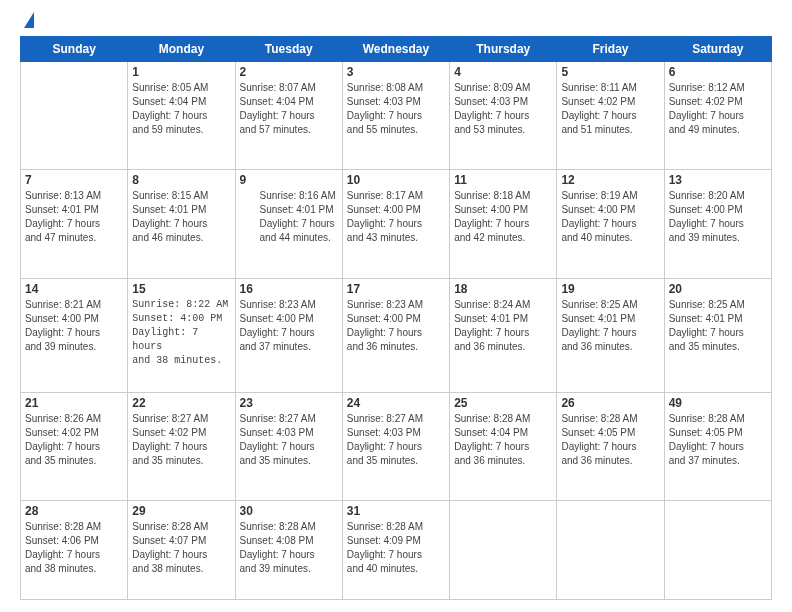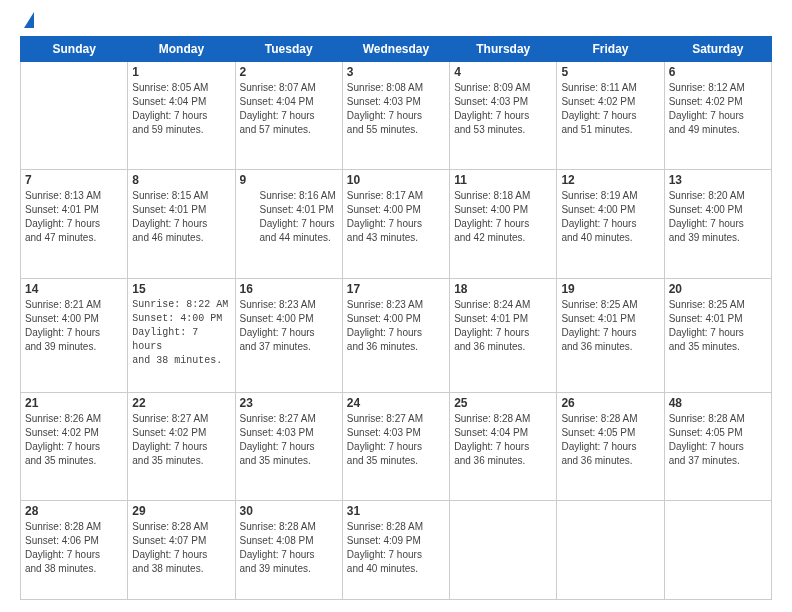--- a/index.html
+++ b/index.html
@@ -329,21 +329,21 @@
 and 36 minutes.</div>
           </td>
           <td>
             <span class="day-num">26</span>
             <div class="day-info" style="white-space: pre-line;">Sunrise: 8:28 AM
 Sunset: 4:05 PM
 Daylight: 7 hours
 and 36 minutes.</div>
           </td>
           <td>
-            <span class="day-num">48</span>
+            <span class="day-num">49</span>
             <div class="day-info" style="white-space: pre-line;">Sunrise: 8:28 AM
 Sunset: 4:05 PM
 Daylight: 7 hours
 and 37 minutes.</div>
           </td>
         </tr>
         <tr>
           <td>
             <span class="day-num">28</span>
             <div class="day-info" style="white-space: pre-line;">Sunrise: 8:28 AM

